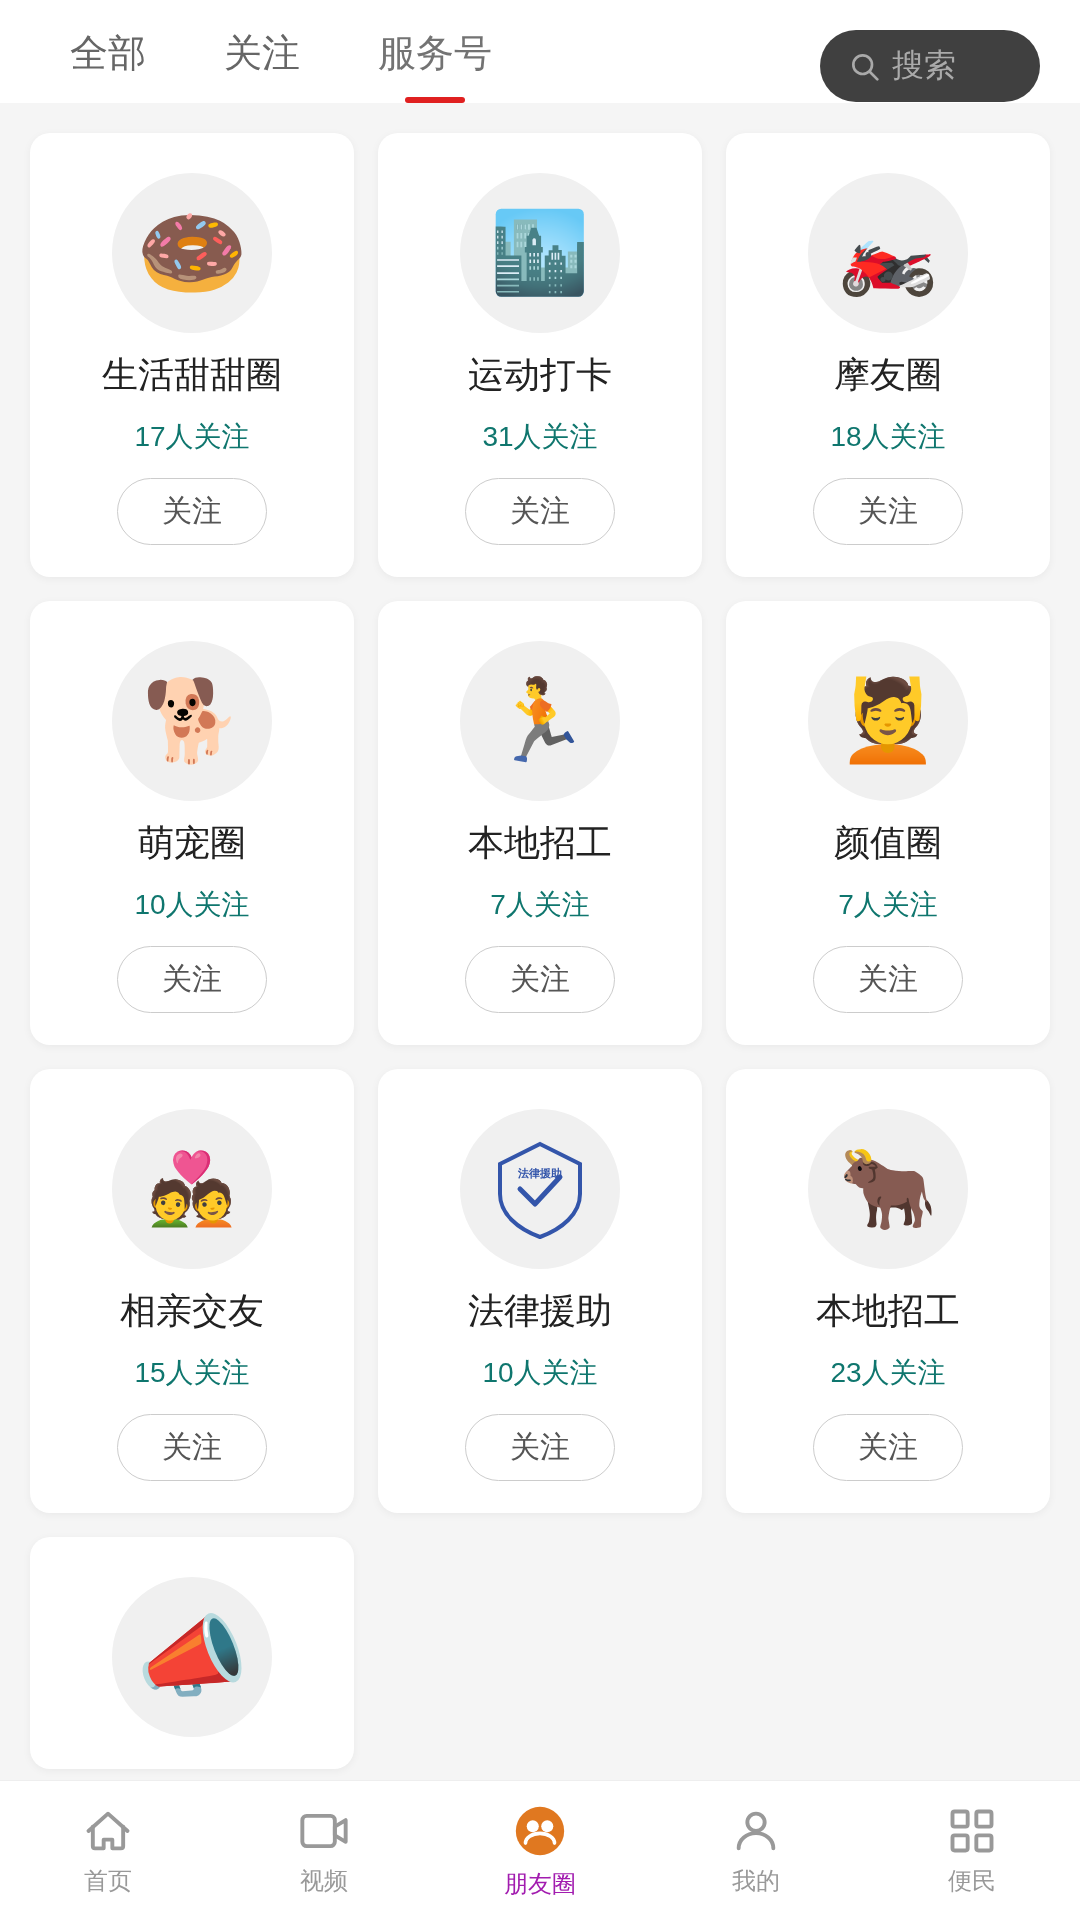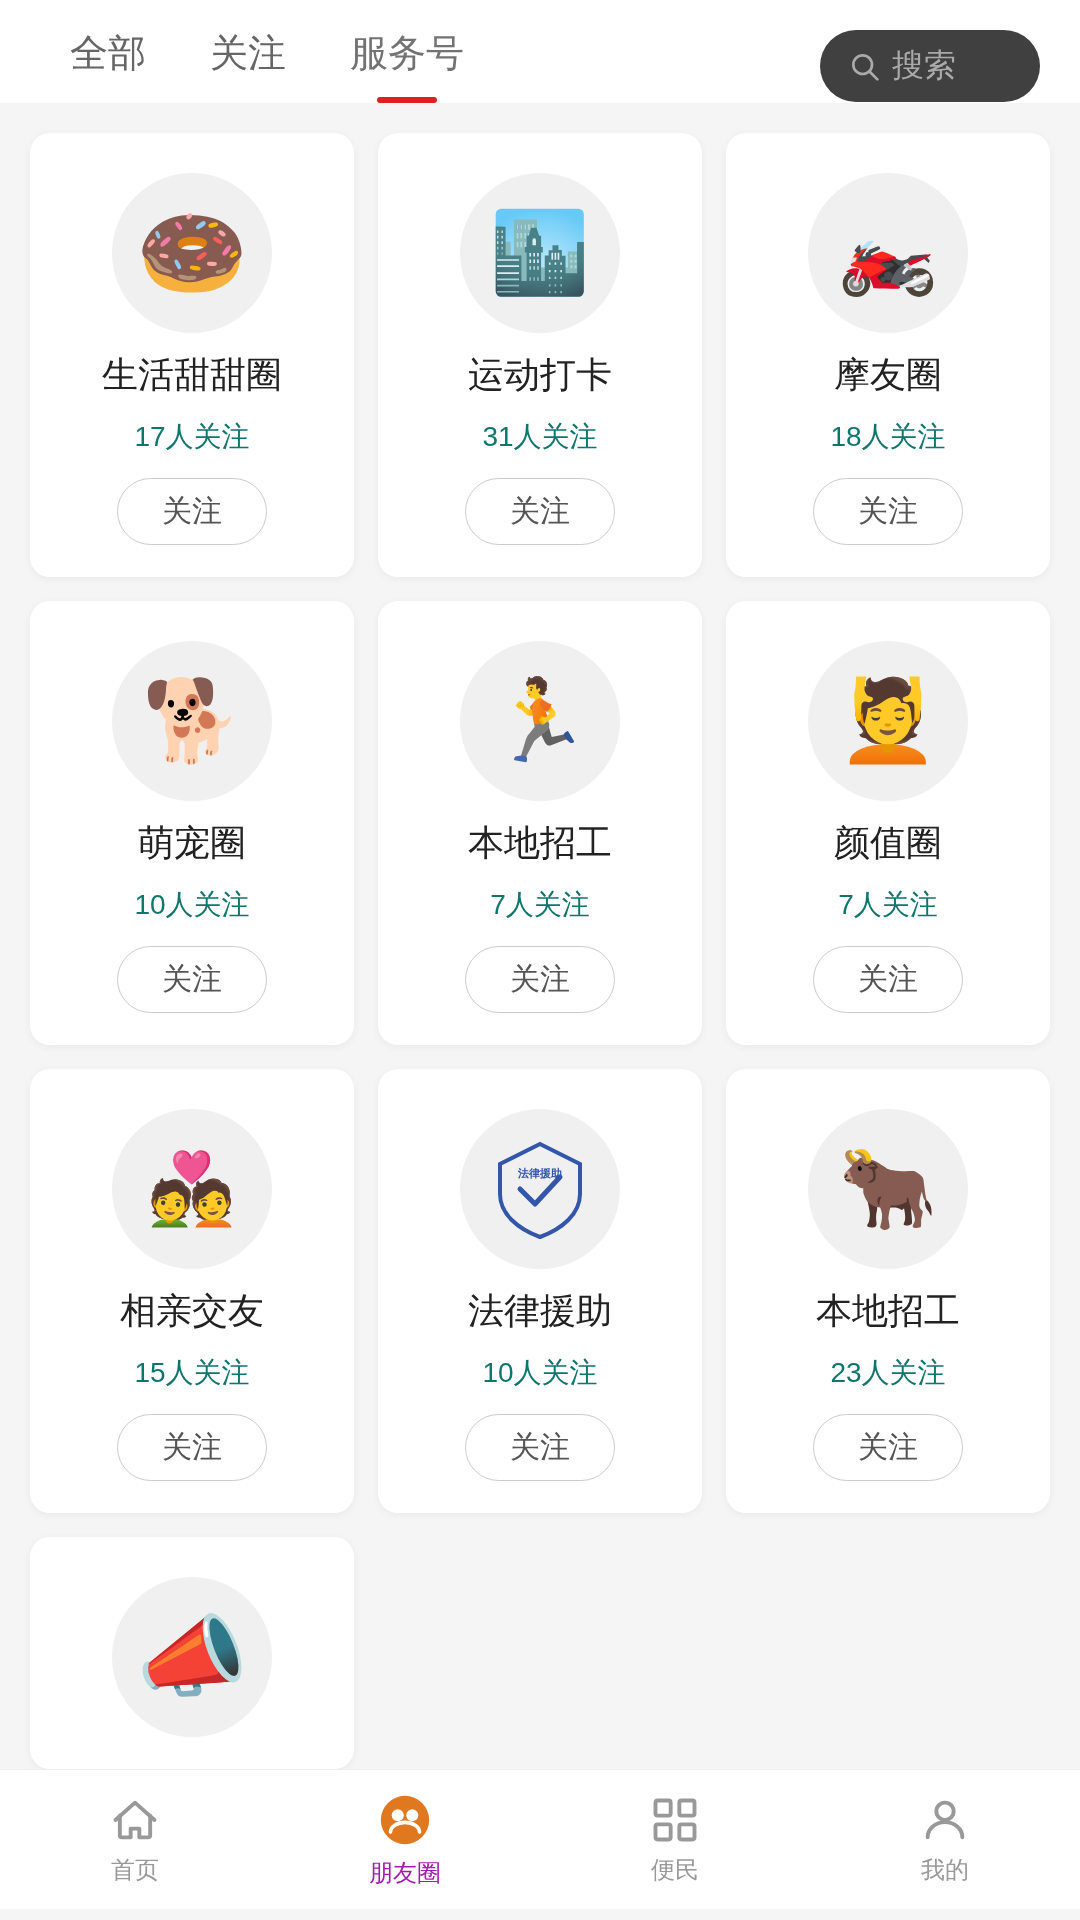--- a/index.html
+++ b/index.html
@@ -12,21 +12,21 @@
       position: relative;
       overflow-x: hidden;
     }
 
     
     .top-tabs {
       background: #fff;
       display: flex;
       align-items: center;
       padding: 28px 40px 0 40px;
-      gap: 4px;
+      gap: 18px;
     }
     .tab-item {
       font-size: 38px;
       color: #666;
       padding: 0 30px 24px 30px;
       cursor: pointer;
       position: relative;
       white-space: nowrap;
     }
     .tab-item.active {
@@ -127,21 +127,21 @@
       flex-direction: column;
       align-items: center;
       gap: 18px;
       width: calc(33.333% - 16px);
       box-shadow: 0 2px 8px rgba(0,0,0,0.05);
     }
 
     
     .bottom-nav {
       position: fixed;
-      bottom: 11px;
+      bottom: 0;
       left: 0;
       width: 1080px;
       height: 140px;
       background: #fff;
       border-top: 1px solid #eee;
       display: flex;
       align-items: center;
       justify-content: space-around;
     }
 
@@ -293,41 +293,48 @@
 <div class="bottom-nav">
 
   <div class="nav-item">
     <svg width="52" height="52" viewBox="0 0 24 24" fill="none">
       <path d="M3 12L12 4l9 8" stroke="#999" stroke-width="1.8" stroke-linecap="round" stroke-linejoin="round"></path>
       <path d="M5 10v9a1 1 0 001 1h4v-4h4v4h4a1 1 0 001-1v-9" stroke="#999" stroke-width="1.8" stroke-linecap="round" stroke-linejoin="round"></path>
     </svg>
     <span class="nav-label">首页</span>
   </div>
 
+  <div class="nav-item">
+    <svg width="52" height="52" viewBox="0 0 24 24" fill="none">
+      <rect x="2" y="5" width="15" height="14" rx="2" stroke="#999" stroke-width="1.8"></rect>
+      <path d="M17 10l5-3v10l-5-3V10z" stroke="#999" stroke-width="1.8" stroke-linejoin="round"></path>
+    </svg>
+    <span class="nav-label">视频</span>
+  </div>
 
   <div class="nav-item">
     <svg width="58" height="58" viewBox="0 0 24 24" fill="none">
       <circle cx="12" cy="12" r="10" fill="#e07820"></circle>
       <circle cx="9" cy="10" r="2.5" fill="#fff"></circle>
       <circle cx="15" cy="10" r="2.5" fill="#fff"></circle>
       <path d="M6 17c0-2.2 2.7-4 6-4s6 1.8 6 4" stroke="#fff" stroke-width="1.5" stroke-linecap="round"></path>
     </svg>
     <span class="nav-label active">朋友圈</span>
   </div>
 
   <div class="nav-item">
     <svg width="52" height="52" viewBox="0 0 24 24" fill="none">
+      <circle cx="12" cy="8" r="4" stroke="#999" stroke-width="1.8"></circle>
+      <path d="M4 20c0-4 3.6-7 8-7s8 3 8 7" stroke="#999" stroke-width="1.8" stroke-linecap="round"></path>
+    </svg>
+    <span class="nav-label">我的</span>
+  </div>
+
+  <div class="nav-item">
+    <svg width="52" height="52" viewBox="0 0 24 24" fill="none">
       <rect x="3" y="3" width="7" height="7" rx="1" stroke="#999" stroke-width="1.8"></rect>
       <rect x="14" y="3" width="7" height="7" rx="1" stroke="#999" stroke-width="1.8"></rect>
       <rect x="3" y="14" width="7" height="7" rx="1" stroke="#999" stroke-width="1.8"></rect>
       <rect x="14" y="14" width="7" height="7" rx="1" stroke="#999" stroke-width="1.8"></rect>
     </svg>
     <span class="nav-label">便民</span>
   </div>
-
-  <div class="nav-item">
-    <svg width="52" height="52" viewBox="0 0 24 24" fill="none">
-      <circle cx="12" cy="8" r="4" stroke="#999" stroke-width="1.8"></circle>
-      <path d="M4 20c0-4 3.6-7 8-7s8 3 8 7" stroke="#999" stroke-width="1.8" stroke-linecap="round"></path>
-    </svg>
-    <span class="nav-label">我的</span>
-  </div>
 </div>
 
 </body></html>

